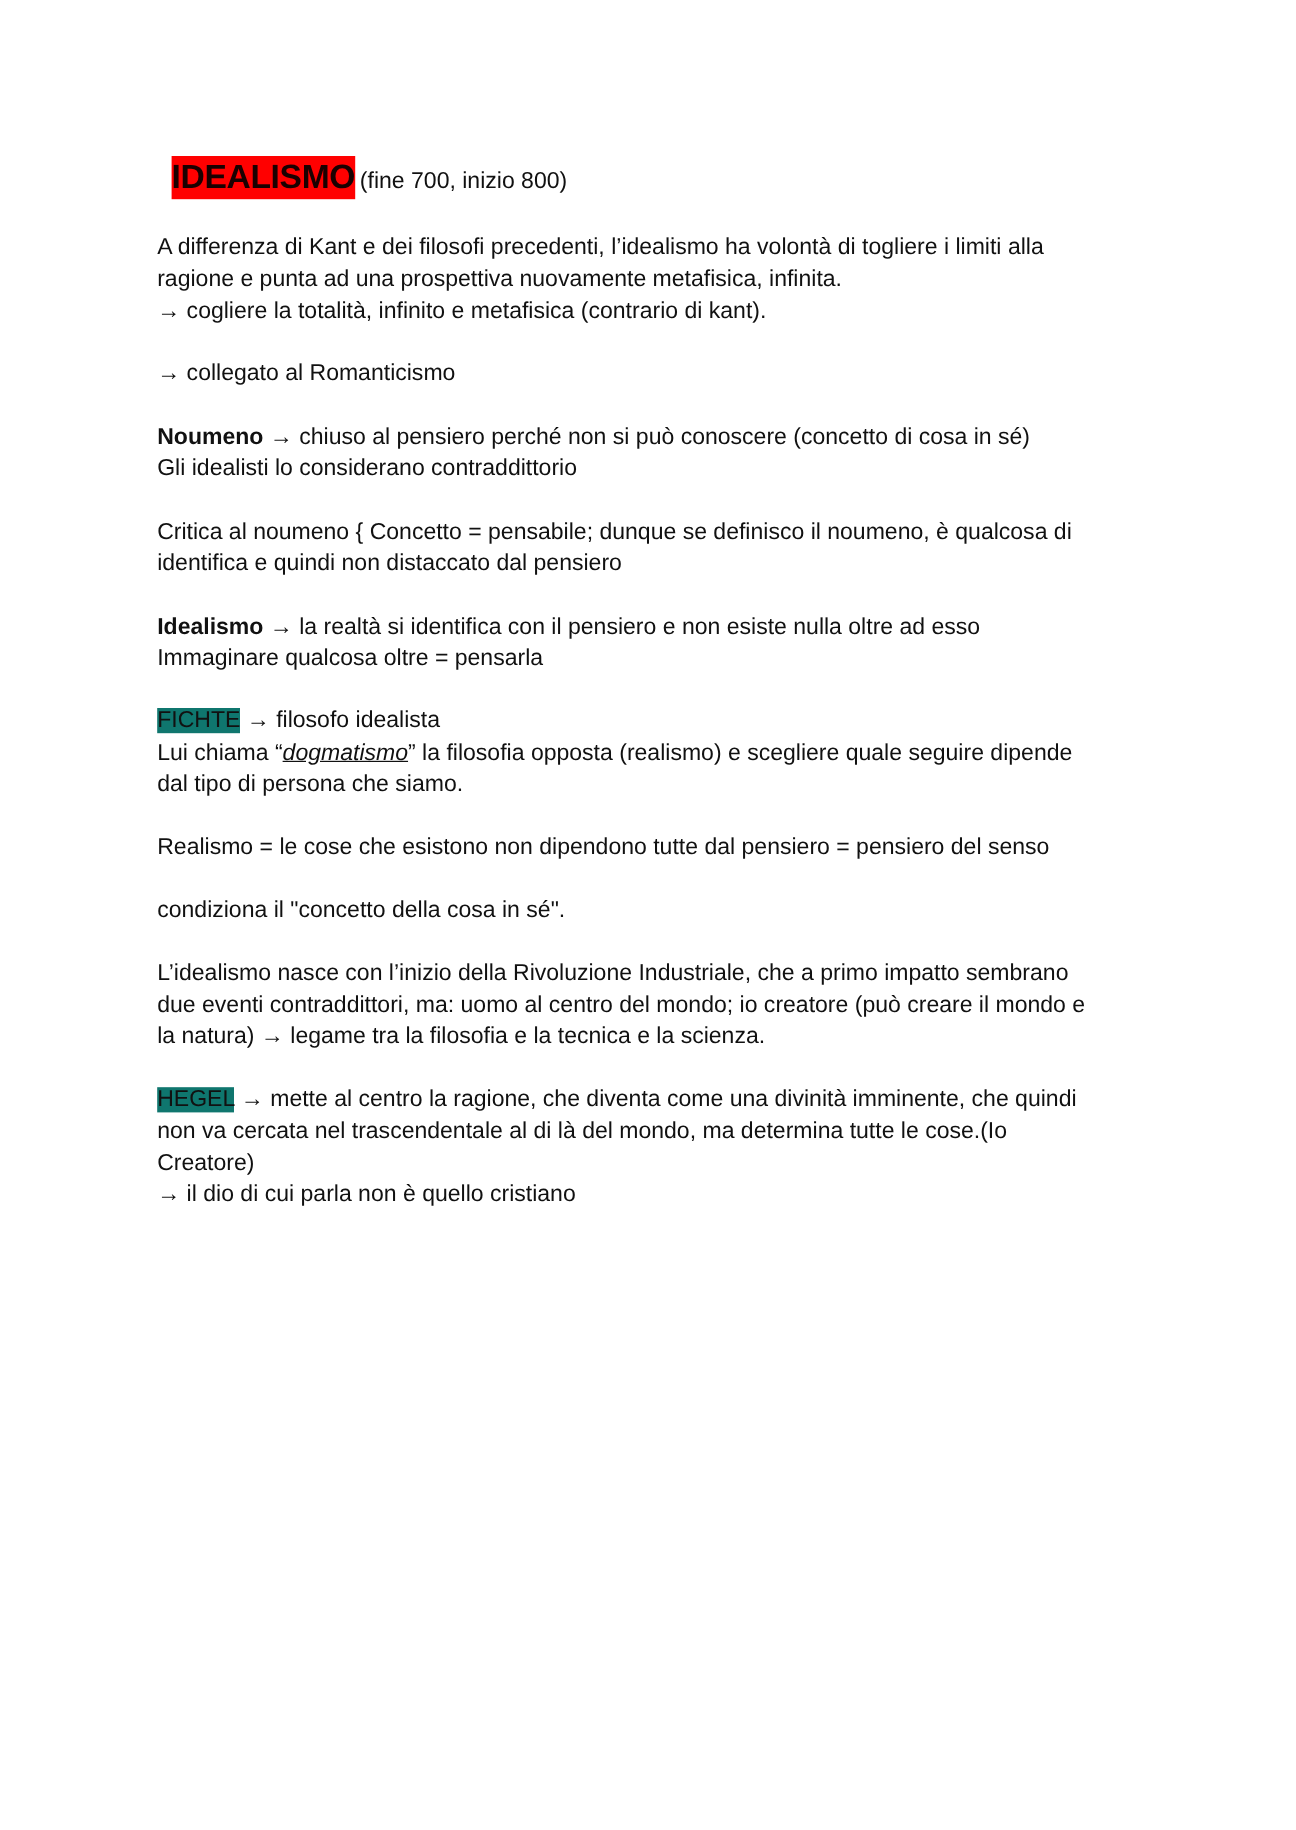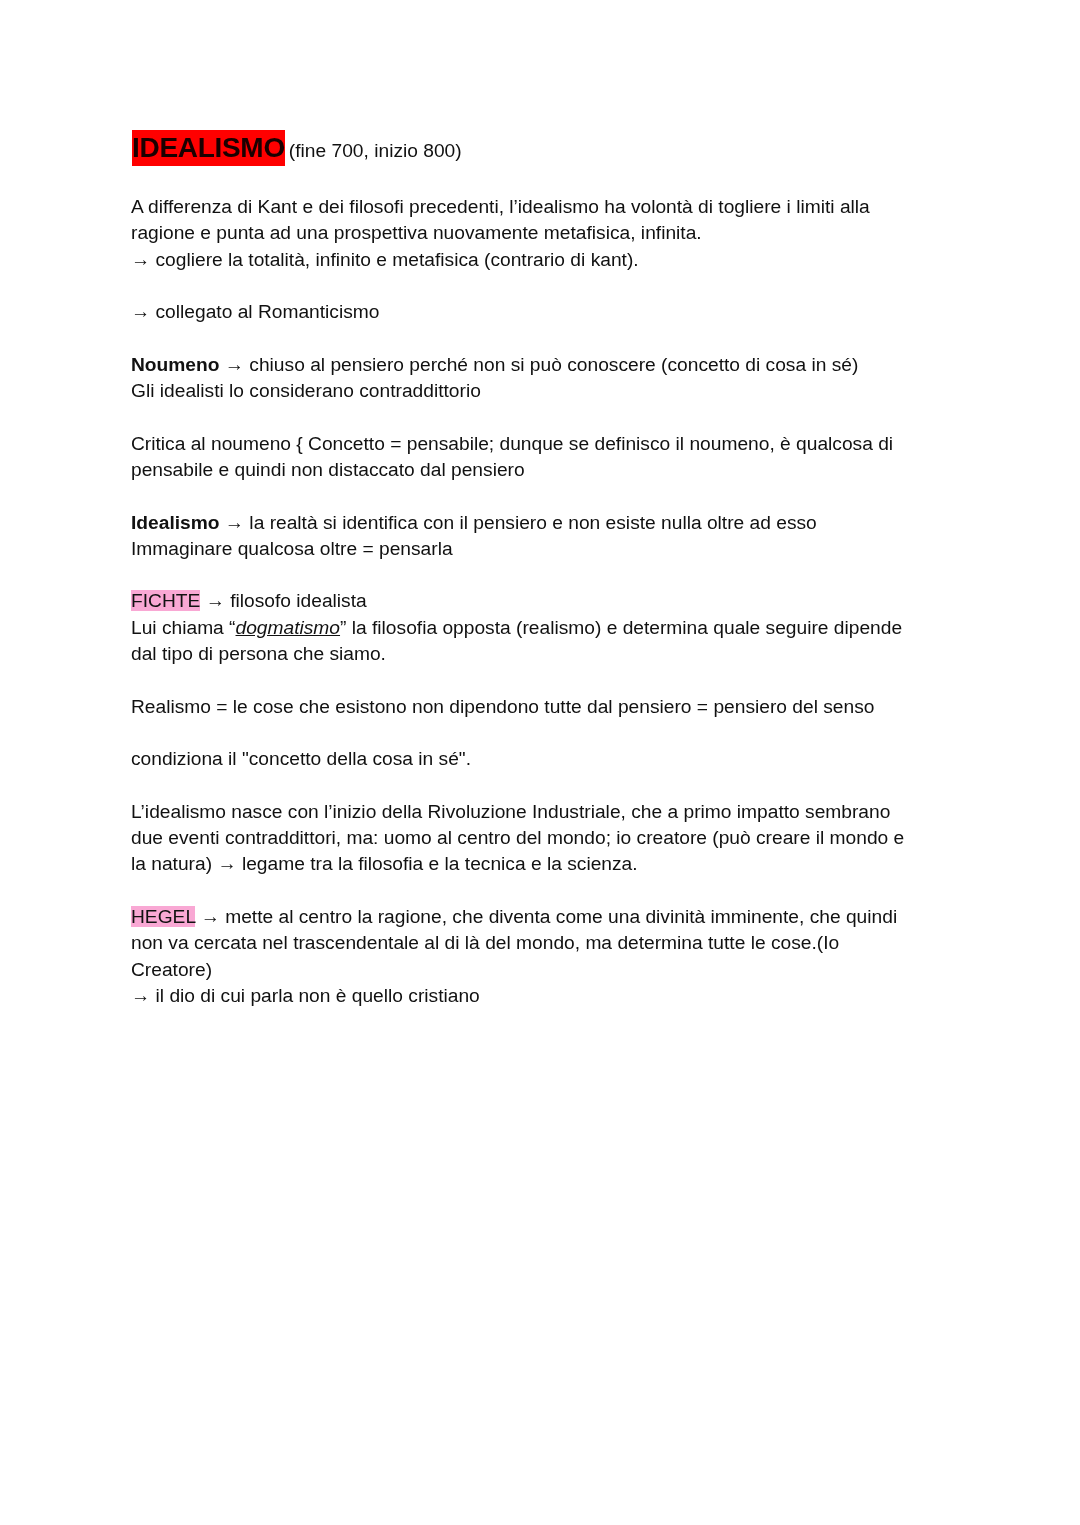--- a/index.html
+++ b/index.html
@@ -17,21 +17,21 @@
     }
     .page {
       position: absolute;
       left: 131px;
       top: 128px;
       width: 820px;
       font-size: 19.2px;
       line-height: 26.3px;
     }
     .title-line {
-      margin: 0 0 26px 1px;
+      margin: 0 0 26px 12px;
       line-height: 40px;
       height: 40px;
     }
     .title-hl {
       background: #ff0000;
       color: #1a0000;
       font-weight: bold;
       font-size: 28px;
       padding: 2px 0 3px 0;
       letter-spacing: -0.3px;
@@ -39,21 +39,21 @@
     .title-sub {
       font-size: 19.2px;
       margin-left: 4px;
     }
     p {
       margin: 0 0 26.3px 0;
     }
     .line { display: block; }
     .bold { font-weight: bold; margin-top: 16px; }
     .hl-yellow {
-      background: #f9a8d4;
+      background: #0f766e;
     }
     .em-u {
       font-style: italic;
       text-decoration: underline;
       text-align: right;
     }
   </style>
 </head>
 <body>
 
@@ -73,31 +73,31 @@
     <span class="line">→ collegato al Romanticismo</span>
   </p>
 
   <p>
     <span class="line"><span class="bold">Noumeno</span><span> → chiuso al pensiero perché non si può conoscere (concetto di cosa in sé)</span></span>
     <span class="line">Gli idealisti lo considerano contraddittorio</span>
   </p>
 
   <p>
     <span class="line">Critica al noumeno { Concetto = pensabile; dunque se definisco il noumeno, è qualcosa di</span>
-    <span class="line">pensabile e quindi non distaccato dal pensiero</span>
+    <span class="line">identifica e quindi non distaccato dal pensiero</span>
   </p>
 
   <p>
     <span class="line"><span class="bold">Idealismo</span><span> → la realtà si identifica con il pensiero e non esiste nulla oltre ad esso</span></span>
     <span class="line">Immaginare qualcosa oltre = pensarla</span>
   </p>
 
   <p>
     <span class="line"><span class="hl-yellow">FICHTE</span><span> → filosofo idealista</span></span>
-    <span class="line"><span>Lui chiama “</span><span class="em-u">dogmatismo</span><span>” la filosofia opposta (realismo) e determina quale seguire dipende</span></span>
+    <span class="line"><span>Lui chiama “</span><span class="em-u">dogmatismo</span><span>” la filosofia opposta (realismo) e scegliere quale seguire dipende</span></span>
     <span class="line">dal tipo di persona che siamo.</span>
   </p>
 
   <p>
     <span class="line">Realismo = le cose che esistono non dipendono tutte dal pensiero = pensiero del senso</span>
   </p>
 
   <p>
     <span class="line">condiziona il "concetto della cosa in sé".</span>
   </p>

